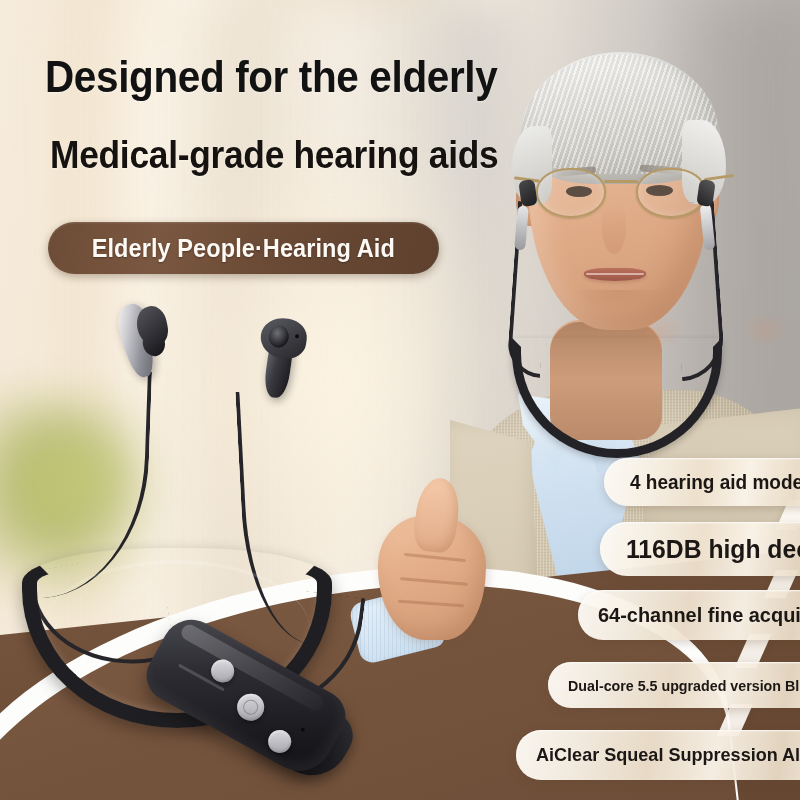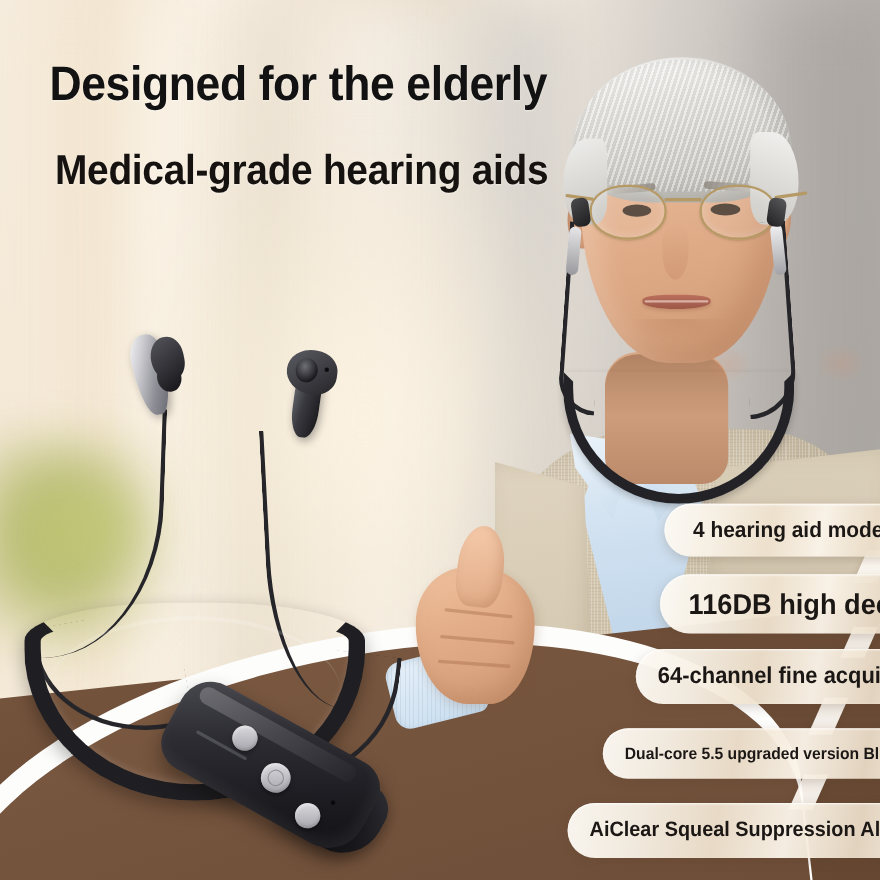--- a/index.html
+++ b/index.html
@@ -621,20 +621,23 @@
         <div class="p-btn-ring"></div>
         <div class="p-btn b3"></div>
         <div class="p-pinhole"></div>
       </div>
     </div>
   </div>
 
   <div class="headline-1">Designed for the elderly</div>
   <div class="headline-2">Medical-grade hearing aids</div>
 
+  <div class="badge">
+    <span class="badge-text">Elderly People·Hearing Aid</span>
+  </div>
 
   <div class="ribbon r1"></div>
   <div class="ribbon r2"></div>
   <div class="ribbon r3"></div>
   <div class="ribbon r4"></div>
 
   <div class="feature f1">
     <span class="label">4 hearing aid modes</span>
   </div>
   <div class="feature f2">

